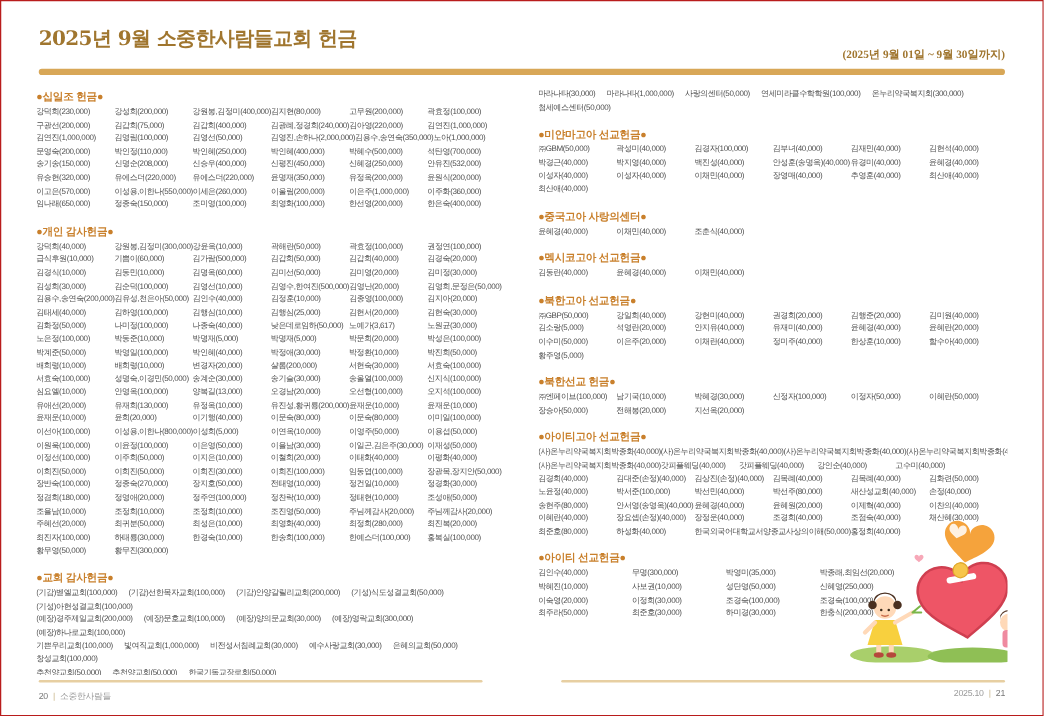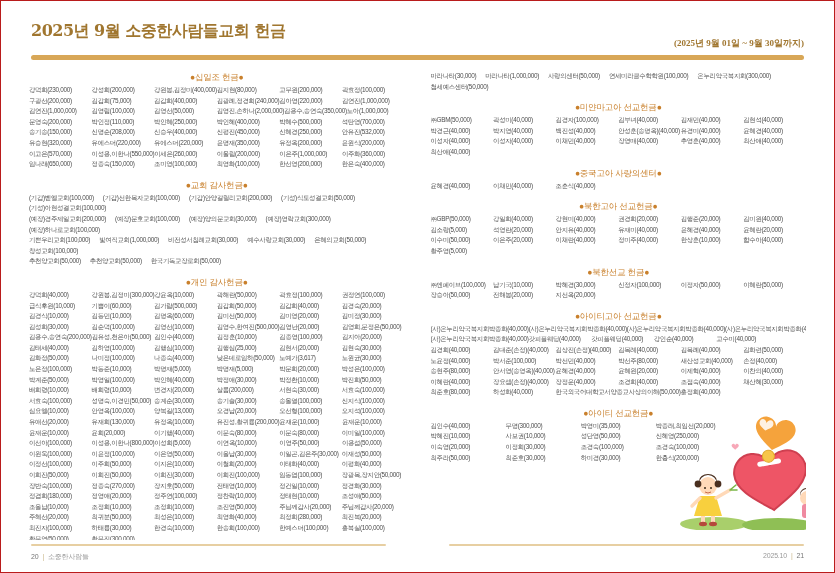--- a/index.html
+++ b/index.html
@@ -22,22 +22,22 @@
     position:absolute;top:54px;left:30px;right:30px;height:5px;
     background:#d8a757;border-radius:3px;
   }
   .spread{
     position:absolute;top:70px;left:28px;right:28px;bottom:32px;
     display:flex;gap:26px;overflow:hidden;
   }
   .page{flex:1 1 0;position:relative;overflow:hidden;}
   .section{margin-bottom:9px;}
   .sec-title{
-    font-weight:normal;font-size:8.5px;color:#c9802c;
-    line-height:12px;margin-bottom:2px;letter-spacing:-0.2px;text-align:center;
+    font-weight:bold;font-size:8.5px;color:#c9802c;
+    line-height:12px;margin-bottom:2px;letter-spacing:-0.2px;
   }
   .row{line-height:10.6px;overflow:hidden;}
   .grid-row{display:flex;flex-wrap:nowrap;}
   .grid-row .entry{flex:0 0 auto;}
   .cols6 .entry{min-width:16.66%;}
   .cols5 .entry{min-width:20%;}
   .flow-row{display:flex;flex-wrap:wrap;}
   .flow-row .entry{margin-right:9px;}
   .entry{font-size:6.4px;white-space:nowrap;letter-spacing:-0.3px;color:#4e4e4e;}
   .footer-line{position:absolute;top:543px;height:2px;background:#e7cfa2;border-radius:1px;}
@@ -123,20 +123,211 @@
             <div class="row grid-row cols6">
               <span class="entry">임나래(650,000)</span>
               <span class="entry">정종숙(150,000)</span>
               <span class="entry">조미영(100,000)</span>
               <span class="entry">최영화(100,000)</span>
               <span class="entry">한선영(200,000)</span>
               <span class="entry">한은숙(400,000)</span>
             </div>
           </div>
           <div class="section">
+            <div class="sec-title">●개인 감사헌금●</div>
+            <div class="row grid-row cols6">
+              <span class="entry">강덕희(40,000)</span>
+              <span class="entry">강원봉,김정미(300,000)</span>
+              <span class="entry">강윤옥(10,000)</span>
+              <span class="entry">곽해란(50,000)</span>
+              <span class="entry">곽효정(100,000)</span>
+              <span class="entry">권정연(100,000)</span>
+            </div>
+            <div class="row grid-row cols6">
+              <span class="entry">급식후원(10,000)</span>
+              <span class="entry">기쁨이(60,000)</span>
+              <span class="entry">김가람(500,000)</span>
+              <span class="entry">김갑희(50,000)</span>
+              <span class="entry">김갑희(40,000)</span>
+              <span class="entry">김경숙(20,000)</span>
+            </div>
+            <div class="row grid-row cols6">
+              <span class="entry">김경식(10,000)</span>
+              <span class="entry">김동민(10,000)</span>
+              <span class="entry">김명옥(60,000)</span>
+              <span class="entry">김미선(50,000)</span>
+              <span class="entry">김미영(20,000)</span>
+              <span class="entry">김미정(30,000)</span>
+            </div>
+            <div class="row grid-row cols6">
+              <span class="entry">김성희(30,000)</span>
+              <span class="entry">김순덕(100,000)</span>
+              <span class="entry">김영선(10,000)</span>
+              <span class="entry">김영수,한여진(500,000)</span>
+              <span class="entry">김영난(20,000)</span>
+              <span class="entry">김영희,문정은(50,000)</span>
+            </div>
+            <div class="row grid-row cols6">
+              <span class="entry">김용수,송연숙(200,000)</span>
+              <span class="entry">김유성,천은아(50,000)</span>
+              <span class="entry">김인수(40,000)</span>
+              <span class="entry">김정훈(10,000)</span>
+              <span class="entry">김종영(100,000)</span>
+              <span class="entry">김지아(20,000)</span>
+            </div>
+            <div class="row grid-row cols6">
+              <span class="entry">김태세(40,000)</span>
+              <span class="entry">김하영(100,000)</span>
+              <span class="entry">김행심(10,000)</span>
+              <span class="entry">김행심(25,000)</span>
+              <span class="entry">김현서(20,000)</span>
+              <span class="entry">김현숙(30,000)</span>
+            </div>
+            <div class="row grid-row cols6">
+              <span class="entry">김화정(50,000)</span>
+              <span class="entry">나미정(100,000)</span>
+              <span class="entry">나종숙(40,000)</span>
+              <span class="entry">낮은데로임하(50,000)</span>
+              <span class="entry">노예가(3,617)</span>
+              <span class="entry">노원균(30,000)</span>
+            </div>
+            <div class="row grid-row cols6">
+              <span class="entry">노은정(100,000)</span>
+              <span class="entry">박동준(10,000)</span>
+              <span class="entry">박명재(5,000)</span>
+              <span class="entry">박명재(5,000)</span>
+              <span class="entry">박문희(20,000)</span>
+              <span class="entry">박성은(100,000)</span>
+            </div>
+            <div class="row grid-row cols6">
+              <span class="entry">박계준(50,000)</span>
+              <span class="entry">박영일(100,000)</span>
+              <span class="entry">박인혜(40,000)</span>
+              <span class="entry">박정애(30,000)</span>
+              <span class="entry">박정환(10,000)</span>
+              <span class="entry">박진희(50,000)</span>
+            </div>
+            <div class="row grid-row cols6">
+              <span class="entry">배희령(10,000)</span>
+              <span class="entry">배희령(10,000)</span>
+              <span class="entry">변경자(20,000)</span>
+              <span class="entry">샬롬(200,000)</span>
+              <span class="entry">서현숙(30,000)</span>
+              <span class="entry">서효숙(100,000)</span>
+            </div>
+            <div class="row grid-row cols6">
+              <span class="entry">서효숙(100,000)</span>
+              <span class="entry">성명숙,이경민(50,000)</span>
+              <span class="entry">송계순(30,000)</span>
+              <span class="entry">송기슬(30,000)</span>
+              <span class="entry">송올열(100,000)</span>
+              <span class="entry">신지식(100,000)</span>
+            </div>
+            <div class="row grid-row cols6">
+              <span class="entry">심요엘(10,000)</span>
+              <span class="entry">안영옥(100,000)</span>
+              <span class="entry">양복길(13,000)</span>
+              <span class="entry">오경남(20,000)</span>
+              <span class="entry">오선형(100,000)</span>
+              <span class="entry">오지석(100,000)</span>
+            </div>
+            <div class="row grid-row cols6">
+              <span class="entry">유애선(20,000)</span>
+              <span class="entry">유재희(130,000)</span>
+              <span class="entry">유정옥(10,000)</span>
+              <span class="entry">유진성,황귀룡(200,000)</span>
+              <span class="entry">윤재운(10,000)</span>
+              <span class="entry">윤재운(10,000)</span>
+            </div>
+            <div class="row grid-row cols6">
+              <span class="entry">윤재운(10,000)</span>
+              <span class="entry">윤희(20,000)</span>
+              <span class="entry">이기행(40,000)</span>
+              <span class="entry">이문숙(80,000)</span>
+              <span class="entry">이문숙(80,000)</span>
+              <span class="entry">이미일(100,000)</span>
+            </div>
+            <div class="row grid-row cols6">
+              <span class="entry">이선아(100,000)</span>
+              <span class="entry">이성용,이한나(800,000)</span>
+              <span class="entry">이성희(5,000)</span>
+              <span class="entry">이연옥(10,000)</span>
+              <span class="entry">이영주(50,000)</span>
+              <span class="entry">이용섭(50,000)</span>
+            </div>
+            <div class="row grid-row cols6">
+              <span class="entry">이원욱(100,000)</span>
+              <span class="entry">이윤정(100,000)</span>
+              <span class="entry">이은영(50,000)</span>
+              <span class="entry">이을남(30,000)</span>
+              <span class="entry">이일곤,김은주(30,000)</span>
+              <span class="entry">이재성(50,000)</span>
+            </div>
+            <div class="row grid-row cols6">
+              <span class="entry">이정선(100,000)</span>
+              <span class="entry">이주희(50,000)</span>
+              <span class="entry">이지은(10,000)</span>
+              <span class="entry">이철희(20,000)</span>
+              <span class="entry">이태화(40,000)</span>
+              <span class="entry">이평화(40,000)</span>
+            </div>
+            <div class="row grid-row cols6">
+              <span class="entry">이희진(50,000)</span>
+              <span class="entry">이희진(50,000)</span>
+              <span class="entry">이희진(30,000)</span>
+              <span class="entry">이희진(100,000)</span>
+              <span class="entry">임동엽(100,000)</span>
+              <span class="entry">장광목,장지안(50,000)</span>
+            </div>
+            <div class="row grid-row cols6">
+              <span class="entry">장반숙(100,000)</span>
+              <span class="entry">정종숙(270,000)</span>
+              <span class="entry">장지호(50,000)</span>
+              <span class="entry">전태영(10,000)</span>
+              <span class="entry">정건일(10,000)</span>
+              <span class="entry">정경화(30,000)</span>
+            </div>
+            <div class="row grid-row cols6">
+              <span class="entry">정겸희(180,000)</span>
+              <span class="entry">정영애(20,000)</span>
+              <span class="entry">정주연(100,000)</span>
+              <span class="entry">정찬락(10,000)</span>
+              <span class="entry">정태현(10,000)</span>
+              <span class="entry">조성애(50,000)</span>
+            </div>
+            <div class="row grid-row cols6">
+              <span class="entry">조을남(10,000)</span>
+              <span class="entry">조정희(10,000)</span>
+              <span class="entry">조정희(10,000)</span>
+              <span class="entry">조진영(50,000)</span>
+              <span class="entry">주님께감사(20,000)</span>
+              <span class="entry">주님께감사(20,000)</span>
+            </div>
+            <div class="row grid-row cols6">
+              <span class="entry">주혜선(20,000)</span>
+              <span class="entry">최귀분(50,000)</span>
+              <span class="entry">최성은(10,000)</span>
+              <span class="entry">최영화(40,000)</span>
+              <span class="entry">최정희(280,000)</span>
+              <span class="entry">최진복(20,000)</span>
+            </div>
+            <div class="row grid-row cols6">
+              <span class="entry">최진자(100,000)</span>
+              <span class="entry">하태룡(30,000)</span>
+              <span class="entry">한경숙(10,000)</span>
+              <span class="entry">한송희(100,000)</span>
+              <span class="entry">한예스더(100,000)</span>
+              <span class="entry">홍복실(100,000)</span>
+            </div>
+            <div class="row grid-row cols6">
+              <span class="entry">황무영(50,000)</span>
+              <span class="entry">황무진(300,000)</span>
+            </div>
+          </div>
+          <div class="section">
             <div class="sec-title">●교회 감사헌금●</div>
             <div class="row flow-row">
               <span class="entry">(기감)벧엘교회(100,000)</span>
               <span class="entry">(기감)선한목자교회(100,000)</span>
               <span class="entry">(기감)안양갈릴리교회(200,000)</span>
               <span class="entry">(기성)식도성결교회(50,000)</span>
               <span class="entry">(기성)아현성결교회(100,000)</span>
             </div>
             <div class="row flow-row">
               <span class="entry">(예장)경주제일교회(200,000)</span>
@@ -152,211 +343,20 @@
               <span class="entry">예수사랑교회(30,000)</span>
               <span class="entry">은혜의교회(50,000)</span>
               <span class="entry">창성교회(100,000)</span>
             </div>
             <div class="row flow-row">
               <span class="entry">추천양교회(50,000)</span>
               <span class="entry">추천양교회(50,000)</span>
               <span class="entry">한국기독교장로회(50,000)</span>
             </div>
           </div>
-          <div class="section">
-            <div class="sec-title">●개인 감사헌금●</div>
-            <div class="row grid-row cols6">
-              <span class="entry">강덕희(40,000)</span>
-              <span class="entry">강원봉,김정미(300,000)</span>
-              <span class="entry">강윤옥(10,000)</span>
-              <span class="entry">곽해란(50,000)</span>
-              <span class="entry">곽효정(100,000)</span>
-              <span class="entry">권정연(100,000)</span>
-            </div>
-            <div class="row grid-row cols6">
-              <span class="entry">급식후원(10,000)</span>
-              <span class="entry">기쁨이(60,000)</span>
-              <span class="entry">김가람(500,000)</span>
-              <span class="entry">김갑희(50,000)</span>
-              <span class="entry">김갑희(40,000)</span>
-              <span class="entry">김경숙(20,000)</span>
-            </div>
-            <div class="row grid-row cols6">
-              <span class="entry">김경식(10,000)</span>
-              <span class="entry">김동민(10,000)</span>
-              <span class="entry">김명옥(60,000)</span>
-              <span class="entry">김미선(50,000)</span>
-              <span class="entry">김미영(20,000)</span>
-              <span class="entry">김미정(30,000)</span>
-            </div>
-            <div class="row grid-row cols6">
-              <span class="entry">김성희(30,000)</span>
-              <span class="entry">김순덕(100,000)</span>
-              <span class="entry">김영선(10,000)</span>
-              <span class="entry">김영수,한여진(500,000)</span>
-              <span class="entry">김영난(20,000)</span>
-              <span class="entry">김영희,문정은(50,000)</span>
-            </div>
-            <div class="row grid-row cols6">
-              <span class="entry">김용수,송연숙(200,000)</span>
-              <span class="entry">김유성,천은아(50,000)</span>
-              <span class="entry">김인수(40,000)</span>
-              <span class="entry">김정훈(10,000)</span>
-              <span class="entry">김종영(100,000)</span>
-              <span class="entry">김지아(20,000)</span>
-            </div>
-            <div class="row grid-row cols6">
-              <span class="entry">김태세(40,000)</span>
-              <span class="entry">김하영(100,000)</span>
-              <span class="entry">김행심(10,000)</span>
-              <span class="entry">김행심(25,000)</span>
-              <span class="entry">김현서(20,000)</span>
-              <span class="entry">김현숙(30,000)</span>
-            </div>
-            <div class="row grid-row cols6">
-              <span class="entry">김화정(50,000)</span>
-              <span class="entry">나미정(100,000)</span>
-              <span class="entry">나종숙(40,000)</span>
-              <span class="entry">낮은데로임하(50,000)</span>
-              <span class="entry">노예가(3,617)</span>
-              <span class="entry">노원균(30,000)</span>
-            </div>
-            <div class="row grid-row cols6">
-              <span class="entry">노은정(100,000)</span>
-              <span class="entry">박동준(10,000)</span>
-              <span class="entry">박명재(5,000)</span>
-              <span class="entry">박명재(5,000)</span>
-              <span class="entry">박문희(20,000)</span>
-              <span class="entry">박성은(100,000)</span>
-            </div>
-            <div class="row grid-row cols6">
-              <span class="entry">박계준(50,000)</span>
-              <span class="entry">박영일(100,000)</span>
-              <span class="entry">박인혜(40,000)</span>
-              <span class="entry">박정애(30,000)</span>
-              <span class="entry">박정환(10,000)</span>
-              <span class="entry">박진희(50,000)</span>
-            </div>
-            <div class="row grid-row cols6">
-              <span class="entry">배희령(10,000)</span>
-              <span class="entry">배희령(10,000)</span>
-              <span class="entry">변경자(20,000)</span>
-              <span class="entry">샬롬(200,000)</span>
-              <span class="entry">서현숙(30,000)</span>
-              <span class="entry">서효숙(100,000)</span>
-            </div>
-            <div class="row grid-row cols6">
-              <span class="entry">서효숙(100,000)</span>
-              <span class="entry">성명숙,이경민(50,000)</span>
-              <span class="entry">송계순(30,000)</span>
-              <span class="entry">송기슬(30,000)</span>
-              <span class="entry">송올열(100,000)</span>
-              <span class="entry">신지식(100,000)</span>
-            </div>
-            <div class="row grid-row cols6">
-              <span class="entry">심요엘(10,000)</span>
-              <span class="entry">안영옥(100,000)</span>
-              <span class="entry">양복길(13,000)</span>
-              <span class="entry">오경남(20,000)</span>
-              <span class="entry">오선형(100,000)</span>
-              <span class="entry">오지석(100,000)</span>
-            </div>
-            <div class="row grid-row cols6">
-              <span class="entry">유애선(20,000)</span>
-              <span class="entry">유재희(130,000)</span>
-              <span class="entry">유정옥(10,000)</span>
-              <span class="entry">유진성,황귀룡(200,000)</span>
-              <span class="entry">윤재운(10,000)</span>
-              <span class="entry">윤재운(10,000)</span>
-            </div>
-            <div class="row grid-row cols6">
-              <span class="entry">윤재운(10,000)</span>
-              <span class="entry">윤희(20,000)</span>
-              <span class="entry">이기행(40,000)</span>
-              <span class="entry">이문숙(80,000)</span>
-              <span class="entry">이문숙(80,000)</span>
-              <span class="entry">이미일(100,000)</span>
-            </div>
-            <div class="row grid-row cols6">
-              <span class="entry">이선아(100,000)</span>
-              <span class="entry">이성용,이한나(800,000)</span>
-              <span class="entry">이성희(5,000)</span>
-              <span class="entry">이연옥(10,000)</span>
-              <span class="entry">이영주(50,000)</span>
-              <span class="entry">이용섭(50,000)</span>
-            </div>
-            <div class="row grid-row cols6">
-              <span class="entry">이원욱(100,000)</span>
-              <span class="entry">이윤정(100,000)</span>
-              <span class="entry">이은영(50,000)</span>
-              <span class="entry">이을남(30,000)</span>
-              <span class="entry">이일곤,김은주(30,000)</span>
-              <span class="entry">이재성(50,000)</span>
-            </div>
-            <div class="row grid-row cols6">
-              <span class="entry">이정선(100,000)</span>
-              <span class="entry">이주희(50,000)</span>
-              <span class="entry">이지은(10,000)</span>
-              <span class="entry">이철희(20,000)</span>
-              <span class="entry">이태화(40,000)</span>
-              <span class="entry">이평화(40,000)</span>
-            </div>
-            <div class="row grid-row cols6">
-              <span class="entry">이희진(50,000)</span>
-              <span class="entry">이희진(50,000)</span>
-              <span class="entry">이희진(30,000)</span>
-              <span class="entry">이희진(100,000)</span>
-              <span class="entry">임동엽(100,000)</span>
-              <span class="entry">장광목,장지안(50,000)</span>
-            </div>
-            <div class="row grid-row cols6">
-              <span class="entry">장반숙(100,000)</span>
-              <span class="entry">정종숙(270,000)</span>
-              <span class="entry">장지호(50,000)</span>
-              <span class="entry">전태영(10,000)</span>
-              <span class="entry">정건일(10,000)</span>
-              <span class="entry">정경화(30,000)</span>
-            </div>
-            <div class="row grid-row cols6">
-              <span class="entry">정겸희(180,000)</span>
-              <span class="entry">정영애(20,000)</span>
-              <span class="entry">정주연(100,000)</span>
-              <span class="entry">정찬락(10,000)</span>
-              <span class="entry">정태현(10,000)</span>
-              <span class="entry">조성애(50,000)</span>
-            </div>
-            <div class="row grid-row cols6">
-              <span class="entry">조을남(10,000)</span>
-              <span class="entry">조정희(10,000)</span>
-              <span class="entry">조정희(10,000)</span>
-              <span class="entry">조진영(50,000)</span>
-              <span class="entry">주님께감사(20,000)</span>
-              <span class="entry">주님께감사(20,000)</span>
-            </div>
-            <div class="row grid-row cols6">
-              <span class="entry">주혜선(20,000)</span>
-              <span class="entry">최귀분(50,000)</span>
-              <span class="entry">최성은(10,000)</span>
-              <span class="entry">최영화(40,000)</span>
-              <span class="entry">최정희(280,000)</span>
-              <span class="entry">최진복(20,000)</span>
-            </div>
-            <div class="row grid-row cols6">
-              <span class="entry">최진자(100,000)</span>
-              <span class="entry">하태룡(30,000)</span>
-              <span class="entry">한경숙(10,000)</span>
-              <span class="entry">한송희(100,000)</span>
-              <span class="entry">한예스더(100,000)</span>
-              <span class="entry">홍복실(100,000)</span>
-            </div>
-            <div class="row grid-row cols6">
-              <span class="entry">황무영(50,000)</span>
-              <span class="entry">황무진(300,000)</span>
-            </div>
-          </div>
         </div>
     </div>
     <div class="page">
       <div id="right-sections">
           <div class="section">
             <div class="row flow-row">
               <span class="entry">마라나타(30,000)</span>
               <span class="entry">마라나타(1,000,000)</span>
               <span class="entry">사랑의센터(50,000)</span>
               <span class="entry">연세미라클수학학원(100,000)</span>
@@ -393,20 +393,28 @@
             <div class="row grid-row cols6">
               <span class="entry">최산애(40,000)</span>
             </div>
           </div>
           <div class="section">
             <div class="sec-title">●중국고아 사랑의센터●</div>
             <div class="row grid-row cols6">
               <span class="entry">윤혜경(40,000)</span>
               <span class="entry">이채민(40,000)</span>
               <span class="entry">조춘식(40,000)</span>
+            </div>
+          </div>
+          <div class="section">
+            <div class="sec-title">●멕시코고아 선교헌금●</div>
+            <div class="row grid-row cols6">
+              <span class="entry">김동란(40,000)</span>
+              <span class="entry">윤혜경(40,000)</span>
+              <span class="entry">이채민(40,000)</span>
             </div>
           </div>
           <div class="section">
             <div class="sec-title">●북한고아 선교헌금●</div>
             <div class="row grid-row cols6">
               <span class="entry">㈜GBP(50,000)</span>
               <span class="entry">강일희(40,000)</span>
               <span class="entry">강현미(40,000)</span>
               <span class="entry">권경희(20,000)</span>
               <span class="entry">김행준(20,000)</span>

